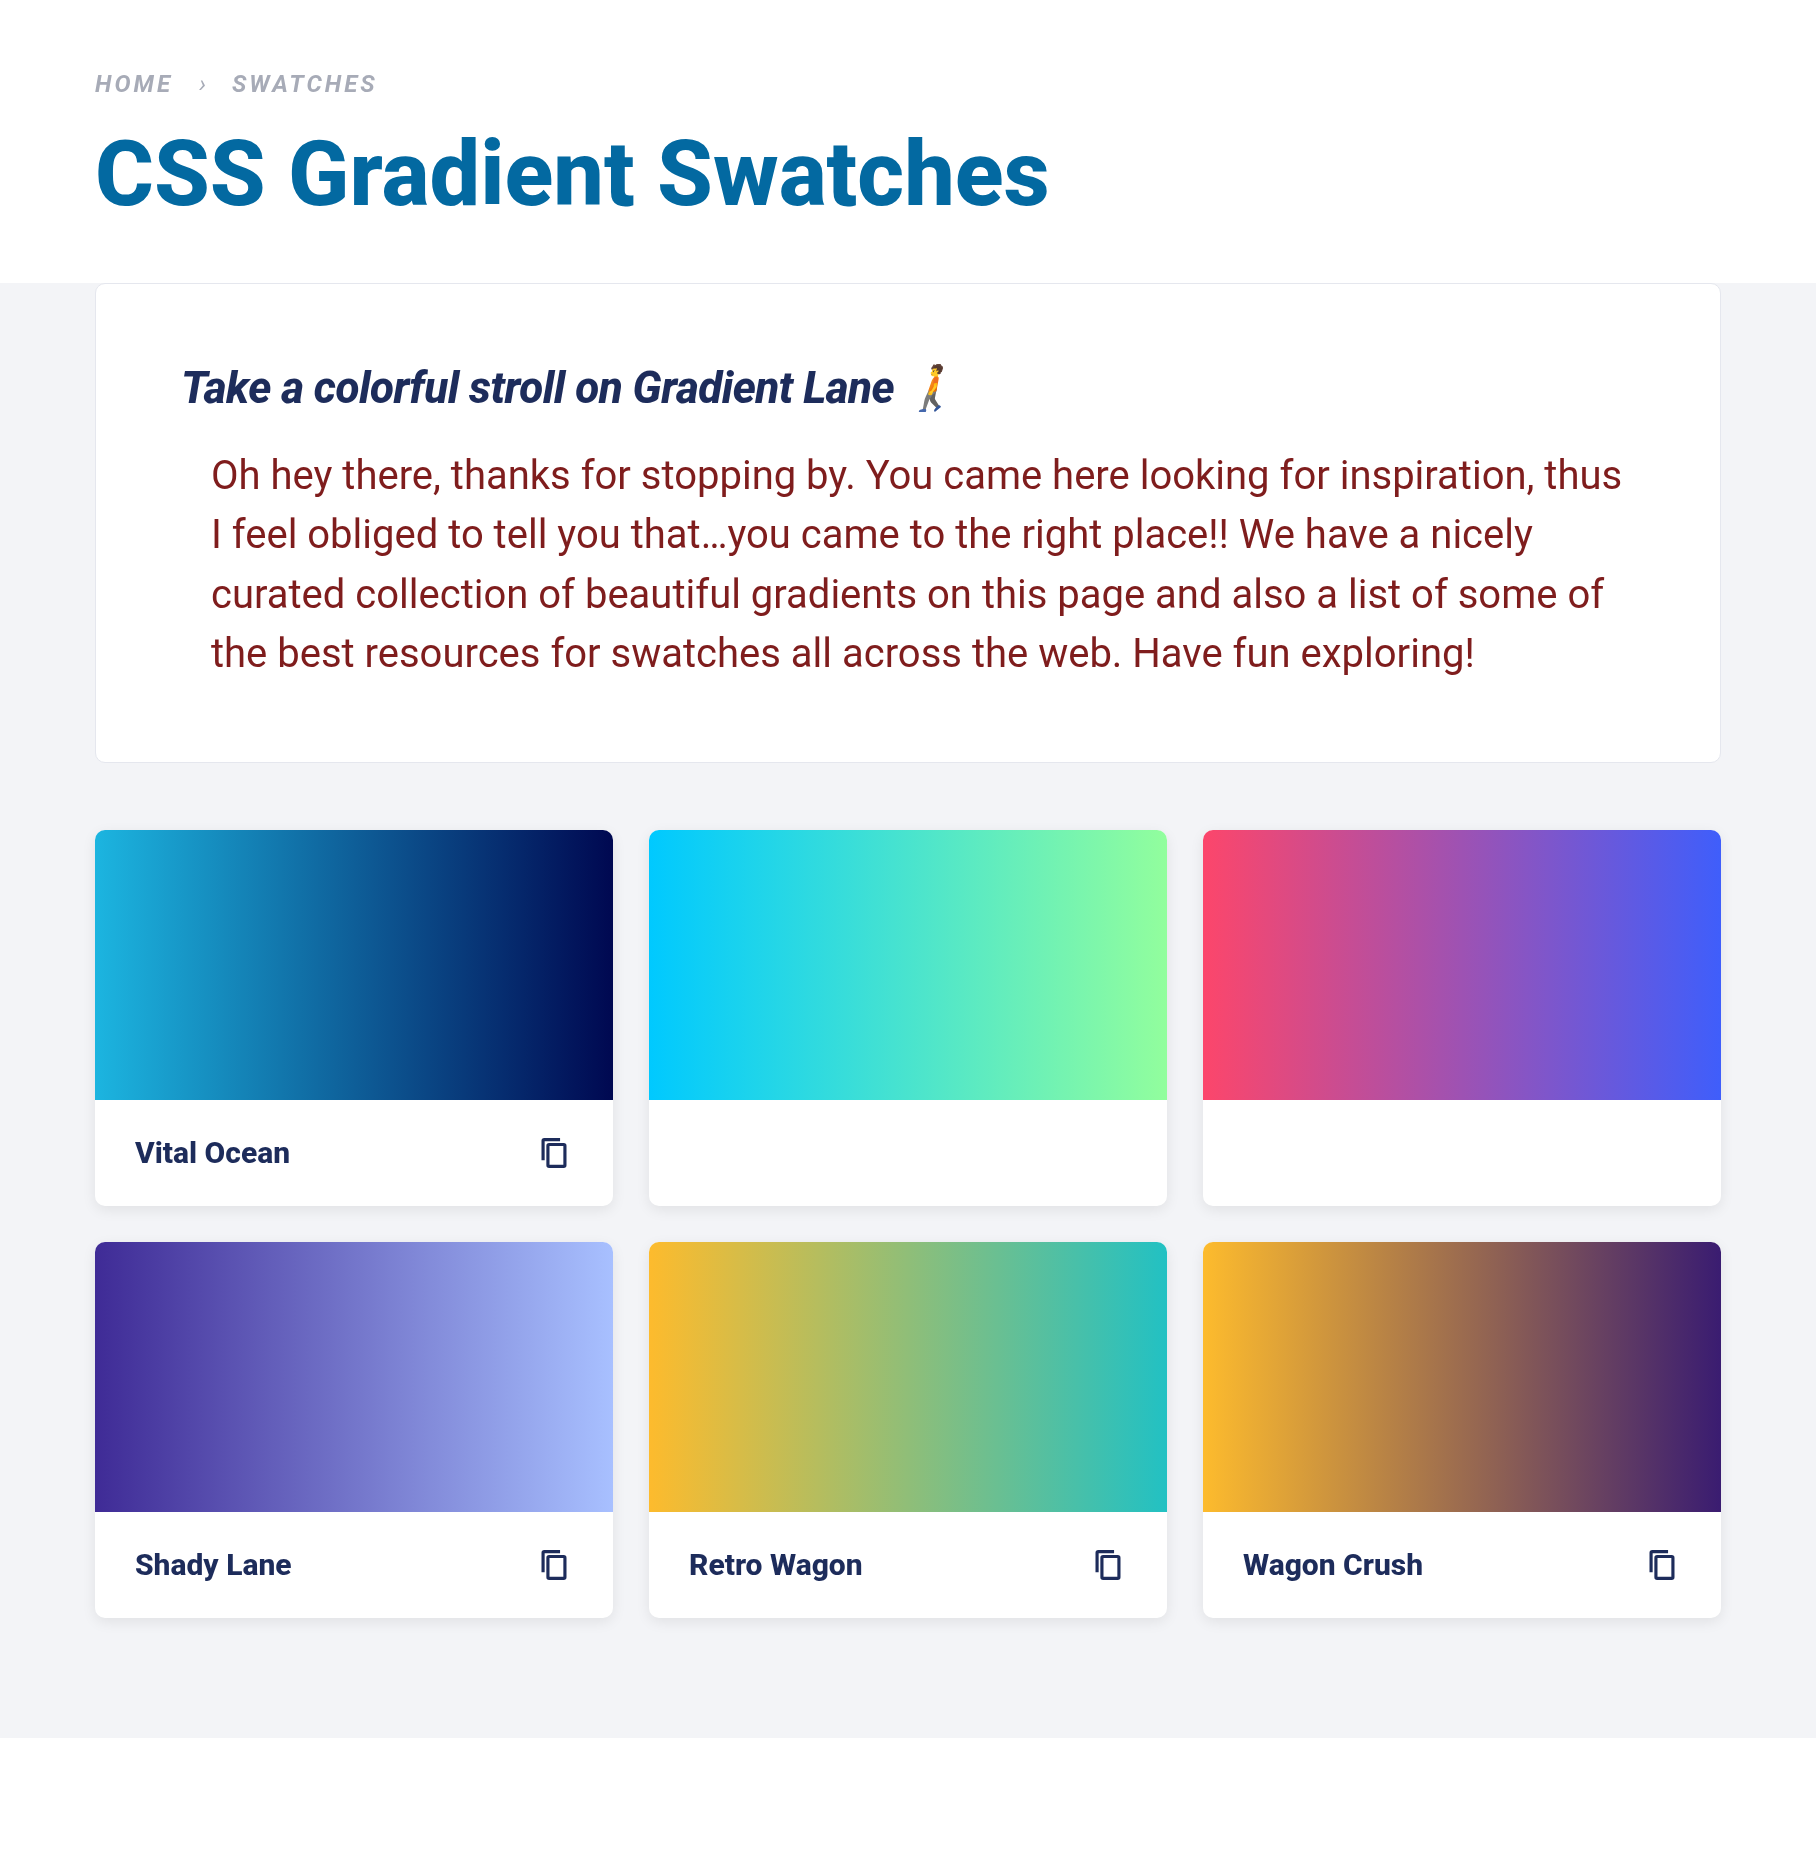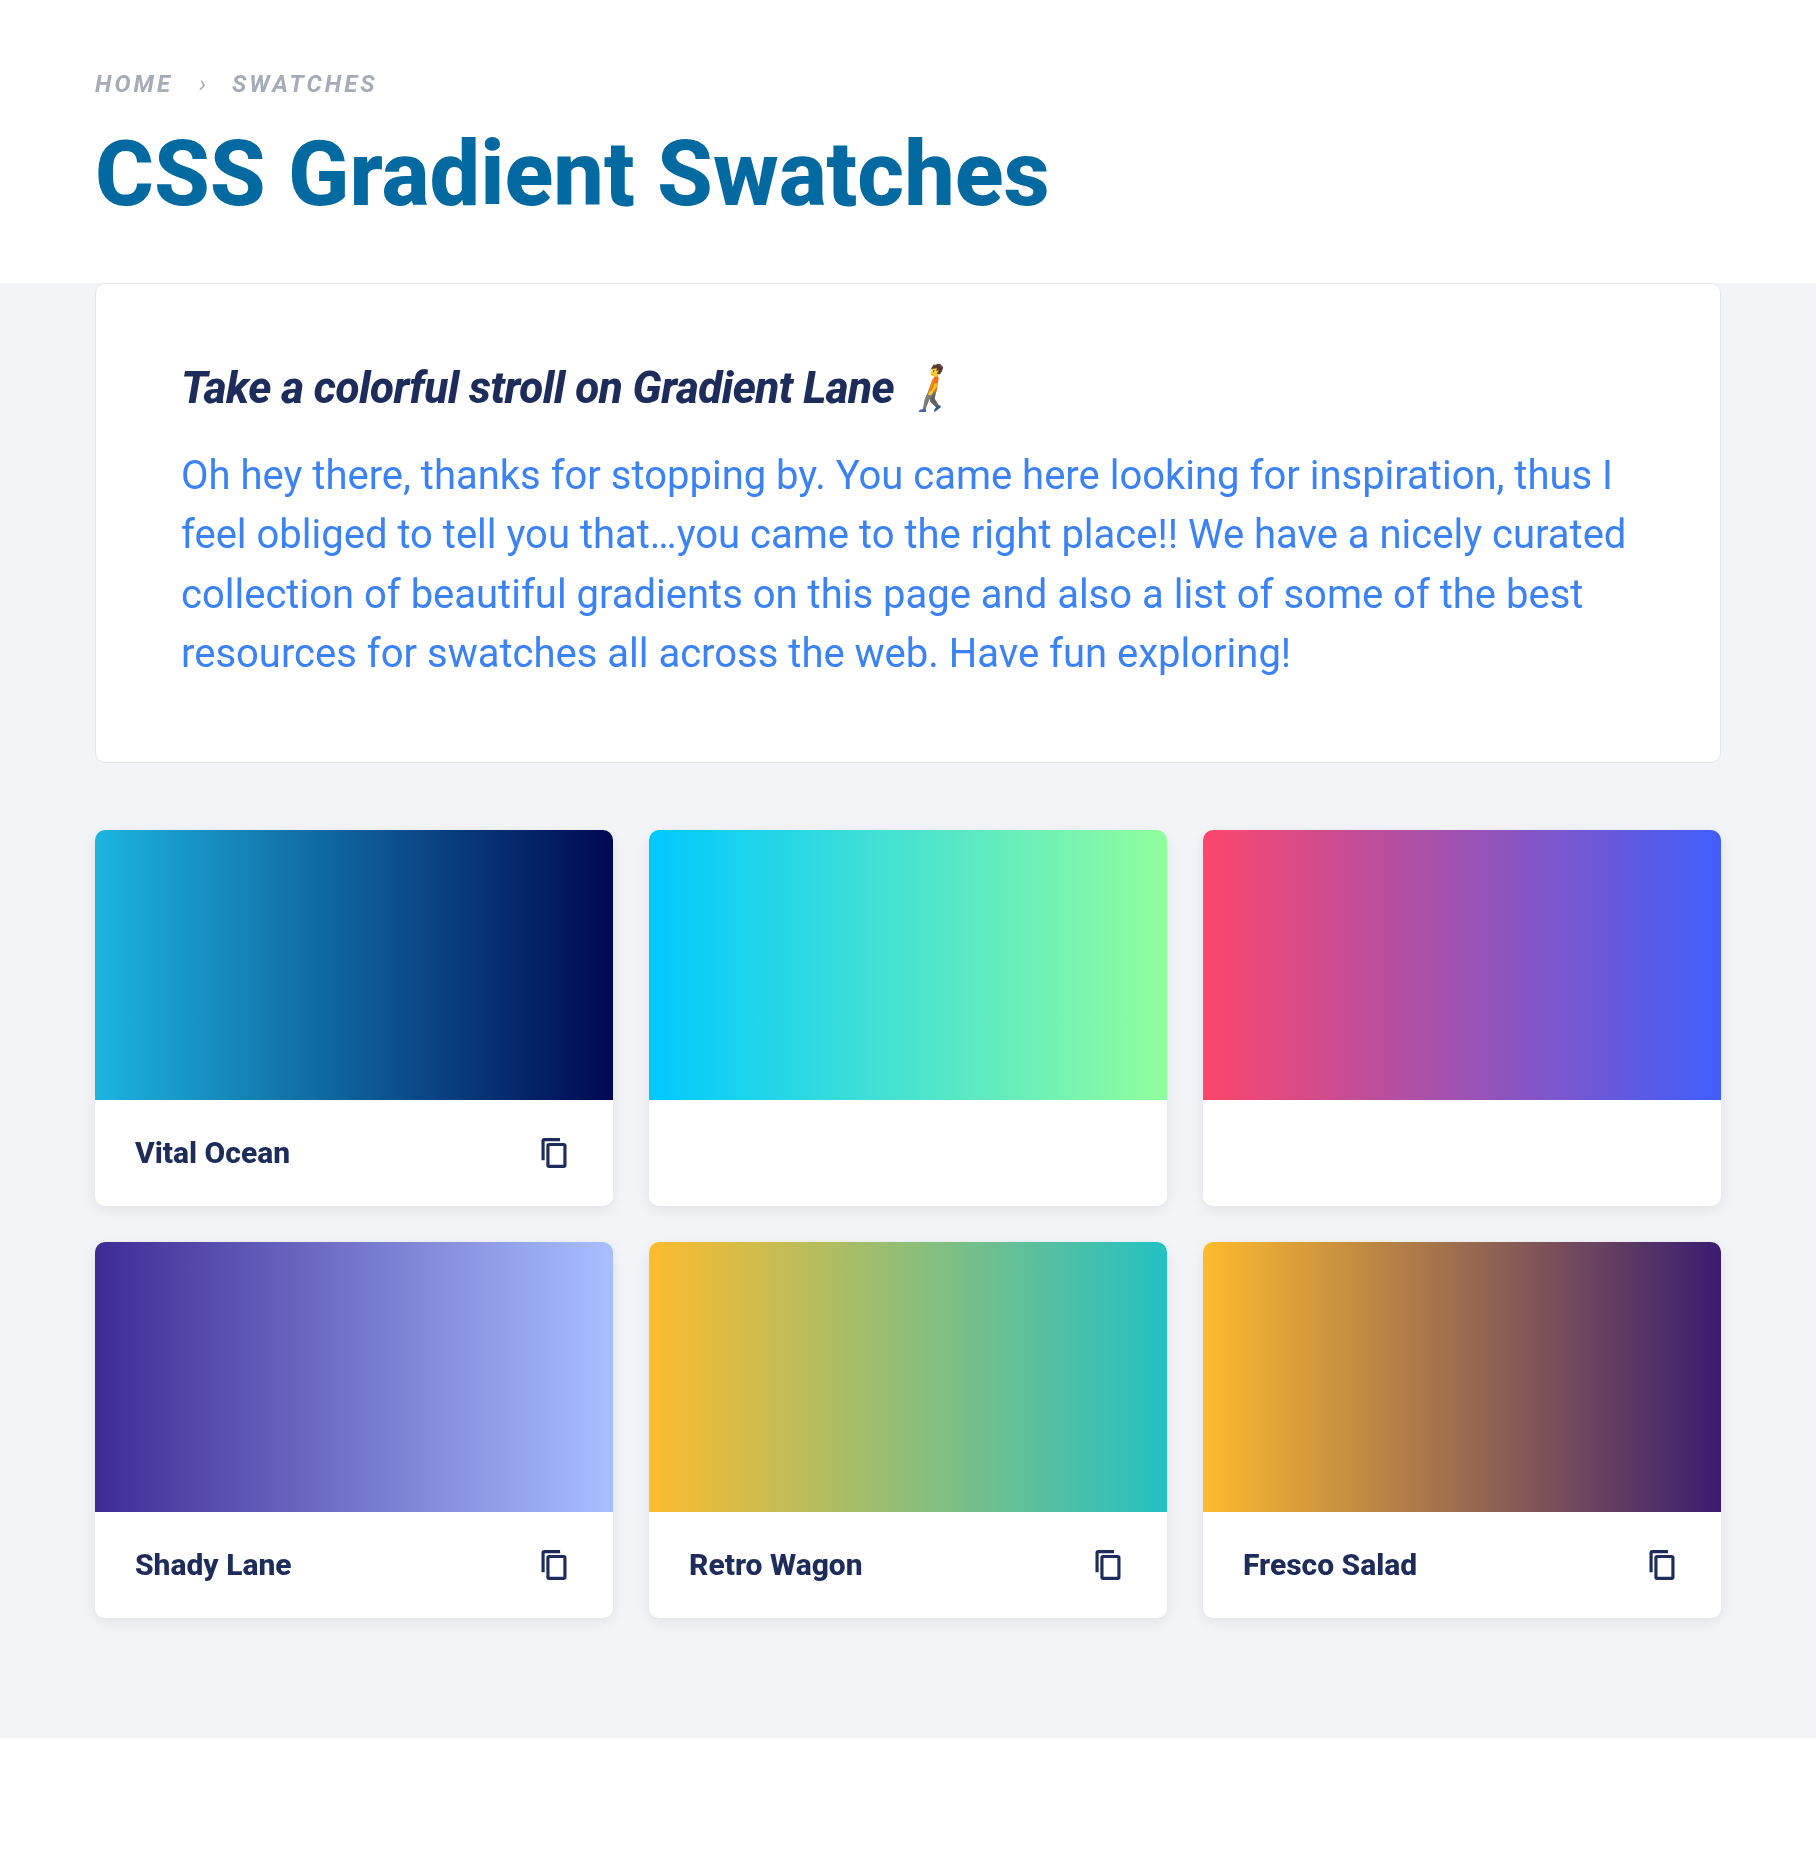--- a/index.html
+++ b/index.html
@@ -81,22 +81,23 @@
     font-size: 44px;
     font-weight: 800;
     color: #1d2c5b;
     margin-bottom: 32px;
     letter-spacing: -0.5px;
     font-style: italic;
   }
   .intro-body {
     font-size: 40px;
     line-height: 1.49;
-    color: #3b82f6;
+    color: #7f1d1d;
     font-weight: 400;
+    margin-left: 30px;
   }
   .swatch-grid {
     display: grid;
     grid-template-columns: repeat(3, 1fr);
     gap: 36px;
   }
   .swatch-card {
     background: #ffffff;
     border-radius: 10px;
     overflow: hidden;
@@ -195,21 +196,21 @@
               <svg viewBox="0 0 24 28" fill="none" stroke="currentColor" stroke-width="2.6" stroke-linejoin="round">
                 <rect x="7" y="7" width="14" height="18" rx="1"></rect>
                 <path d="M3 20 V4 a1 1 0 0 1 1-1 h13"></path>
               </svg>
             </button>
           </div>
         </div>
         <div class="swatch-card">
           <div class="swatch-preview" style="background: linear-gradient(90deg, rgb(253, 187, 45) 0%, rgb(58, 28, 113) 100%);"></div>
           <div class="swatch-footer">
-            <div class="swatch-name">Fresco Salad</div>
+            <div class="swatch-name">Wagon Crush</div>
             <button class="copy-btn">
               <svg viewBox="0 0 24 28" fill="none" stroke="currentColor" stroke-width="2.6" stroke-linejoin="round">
                 <rect x="7" y="7" width="14" height="18" rx="1"></rect>
                 <path d="M3 20 V4 a1 1 0 0 1 1-1 h13"></path>
               </svg>
             </button>
           </div>
         </div>
       </div>
 

